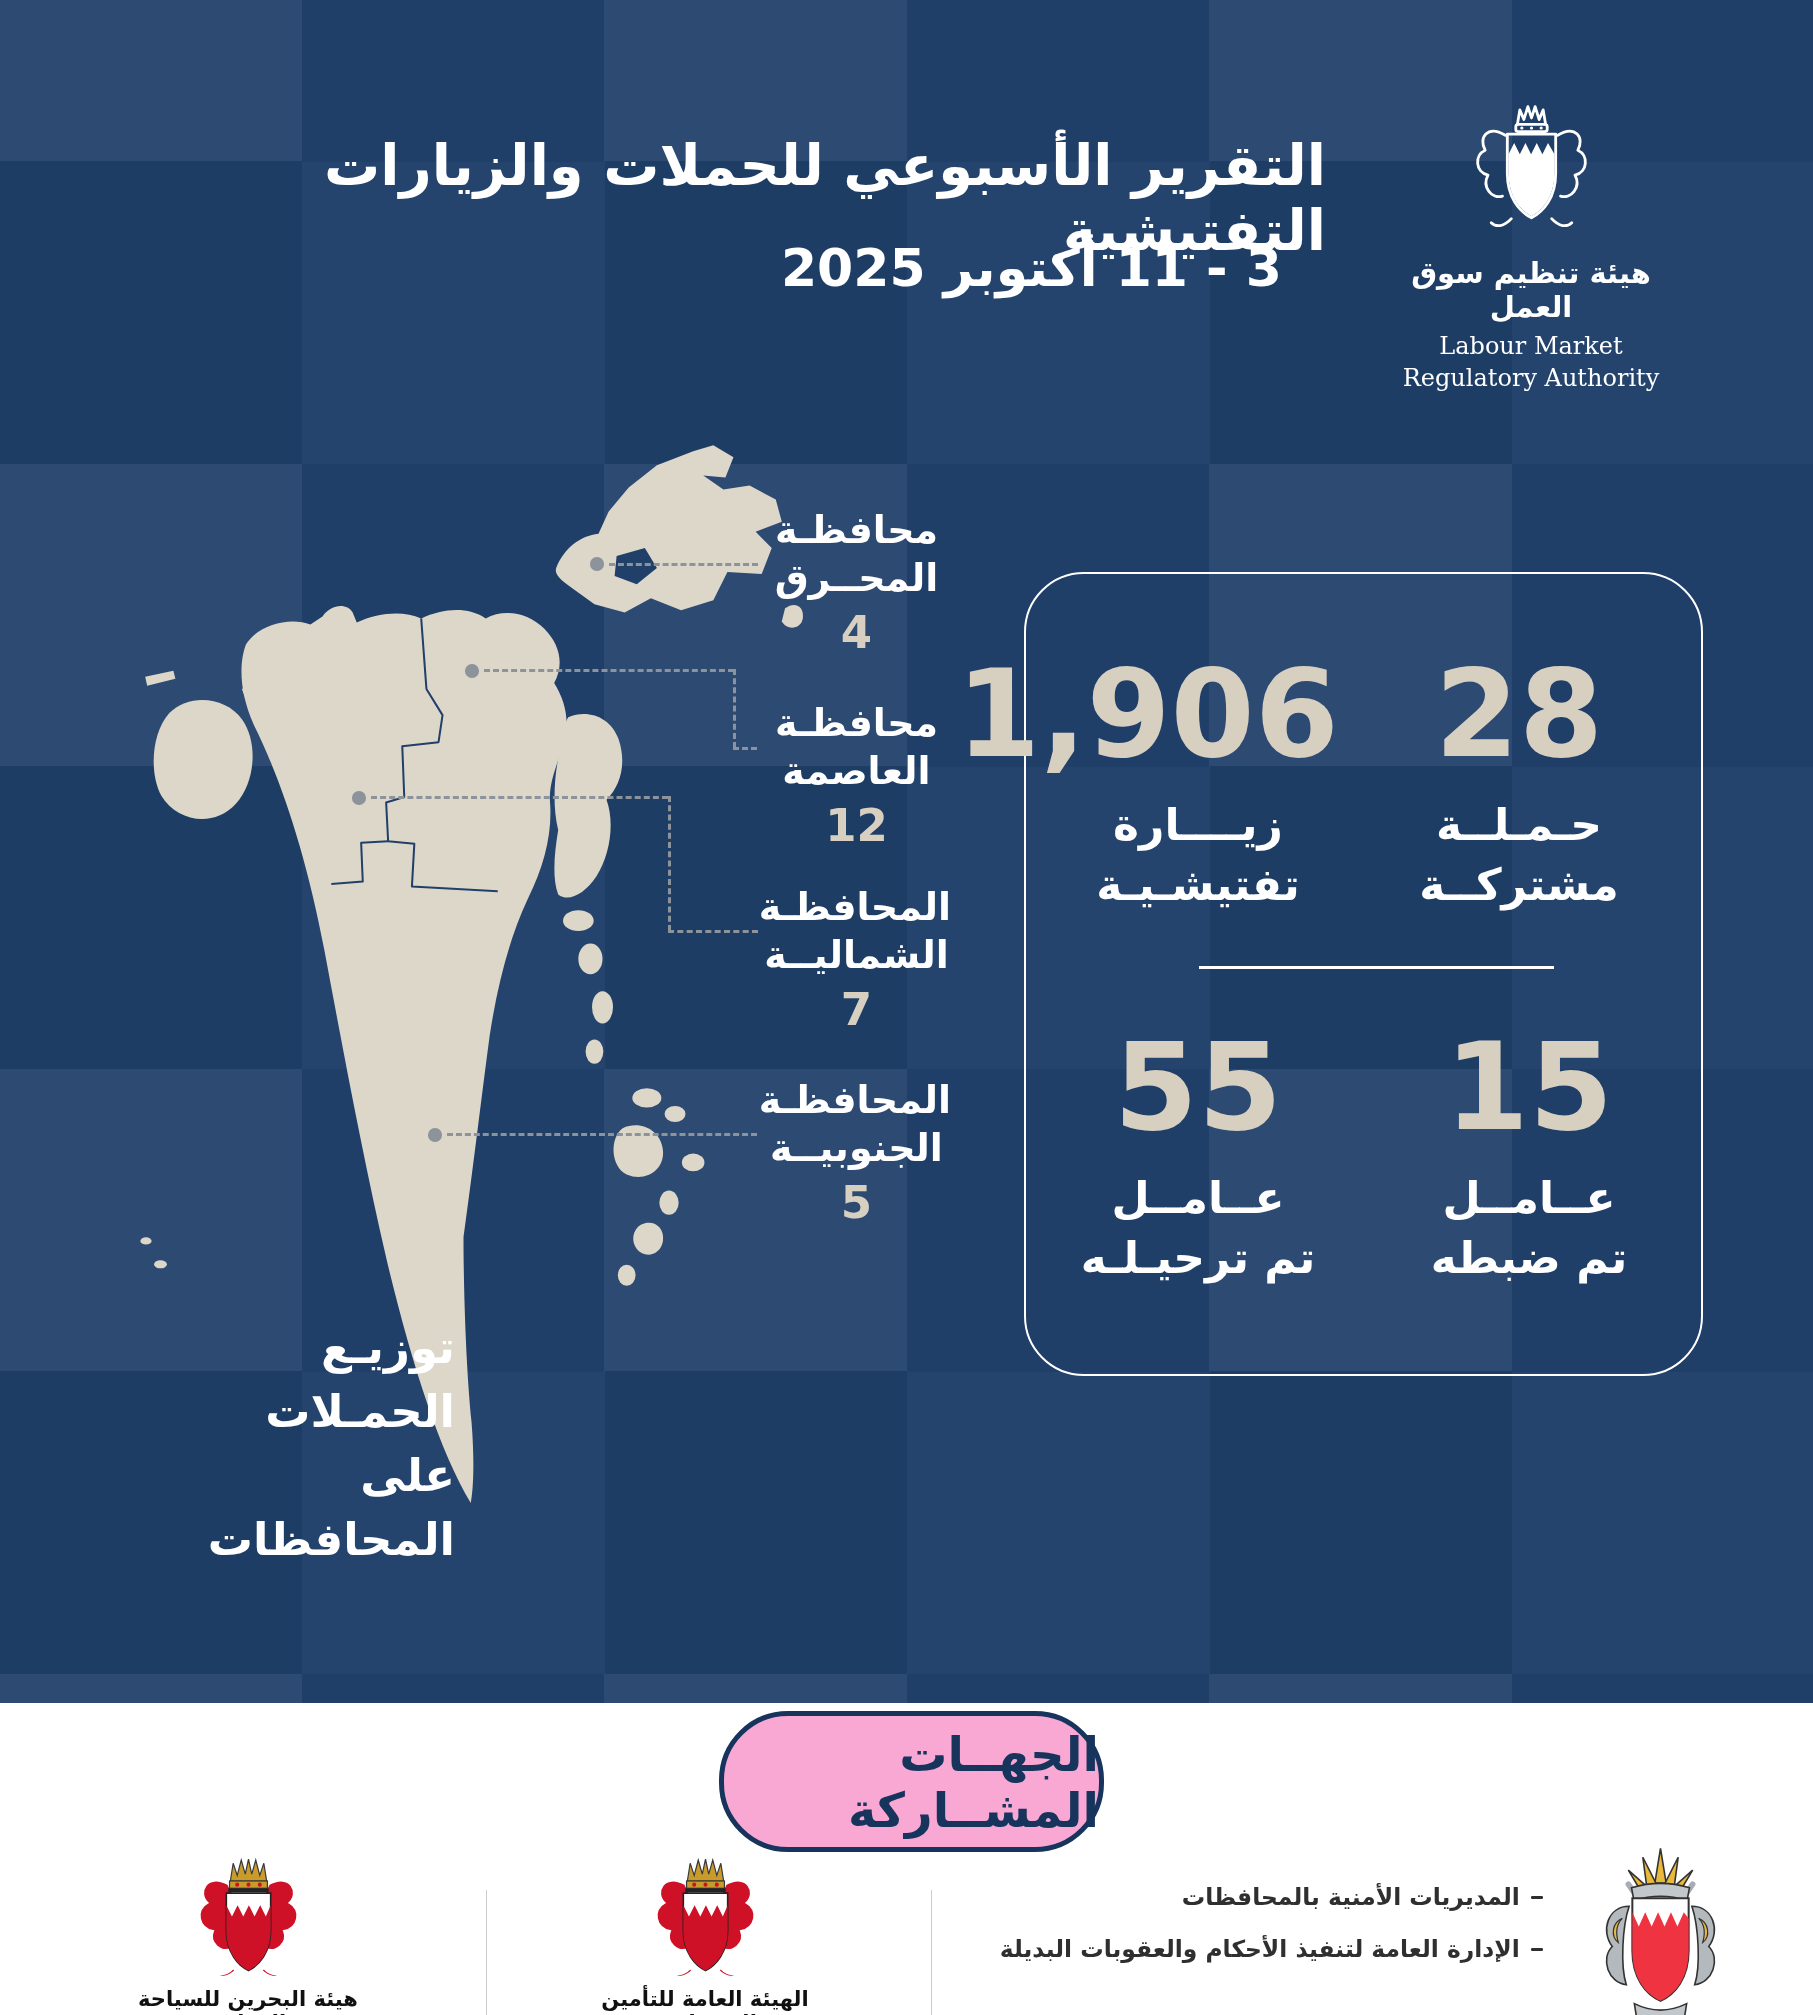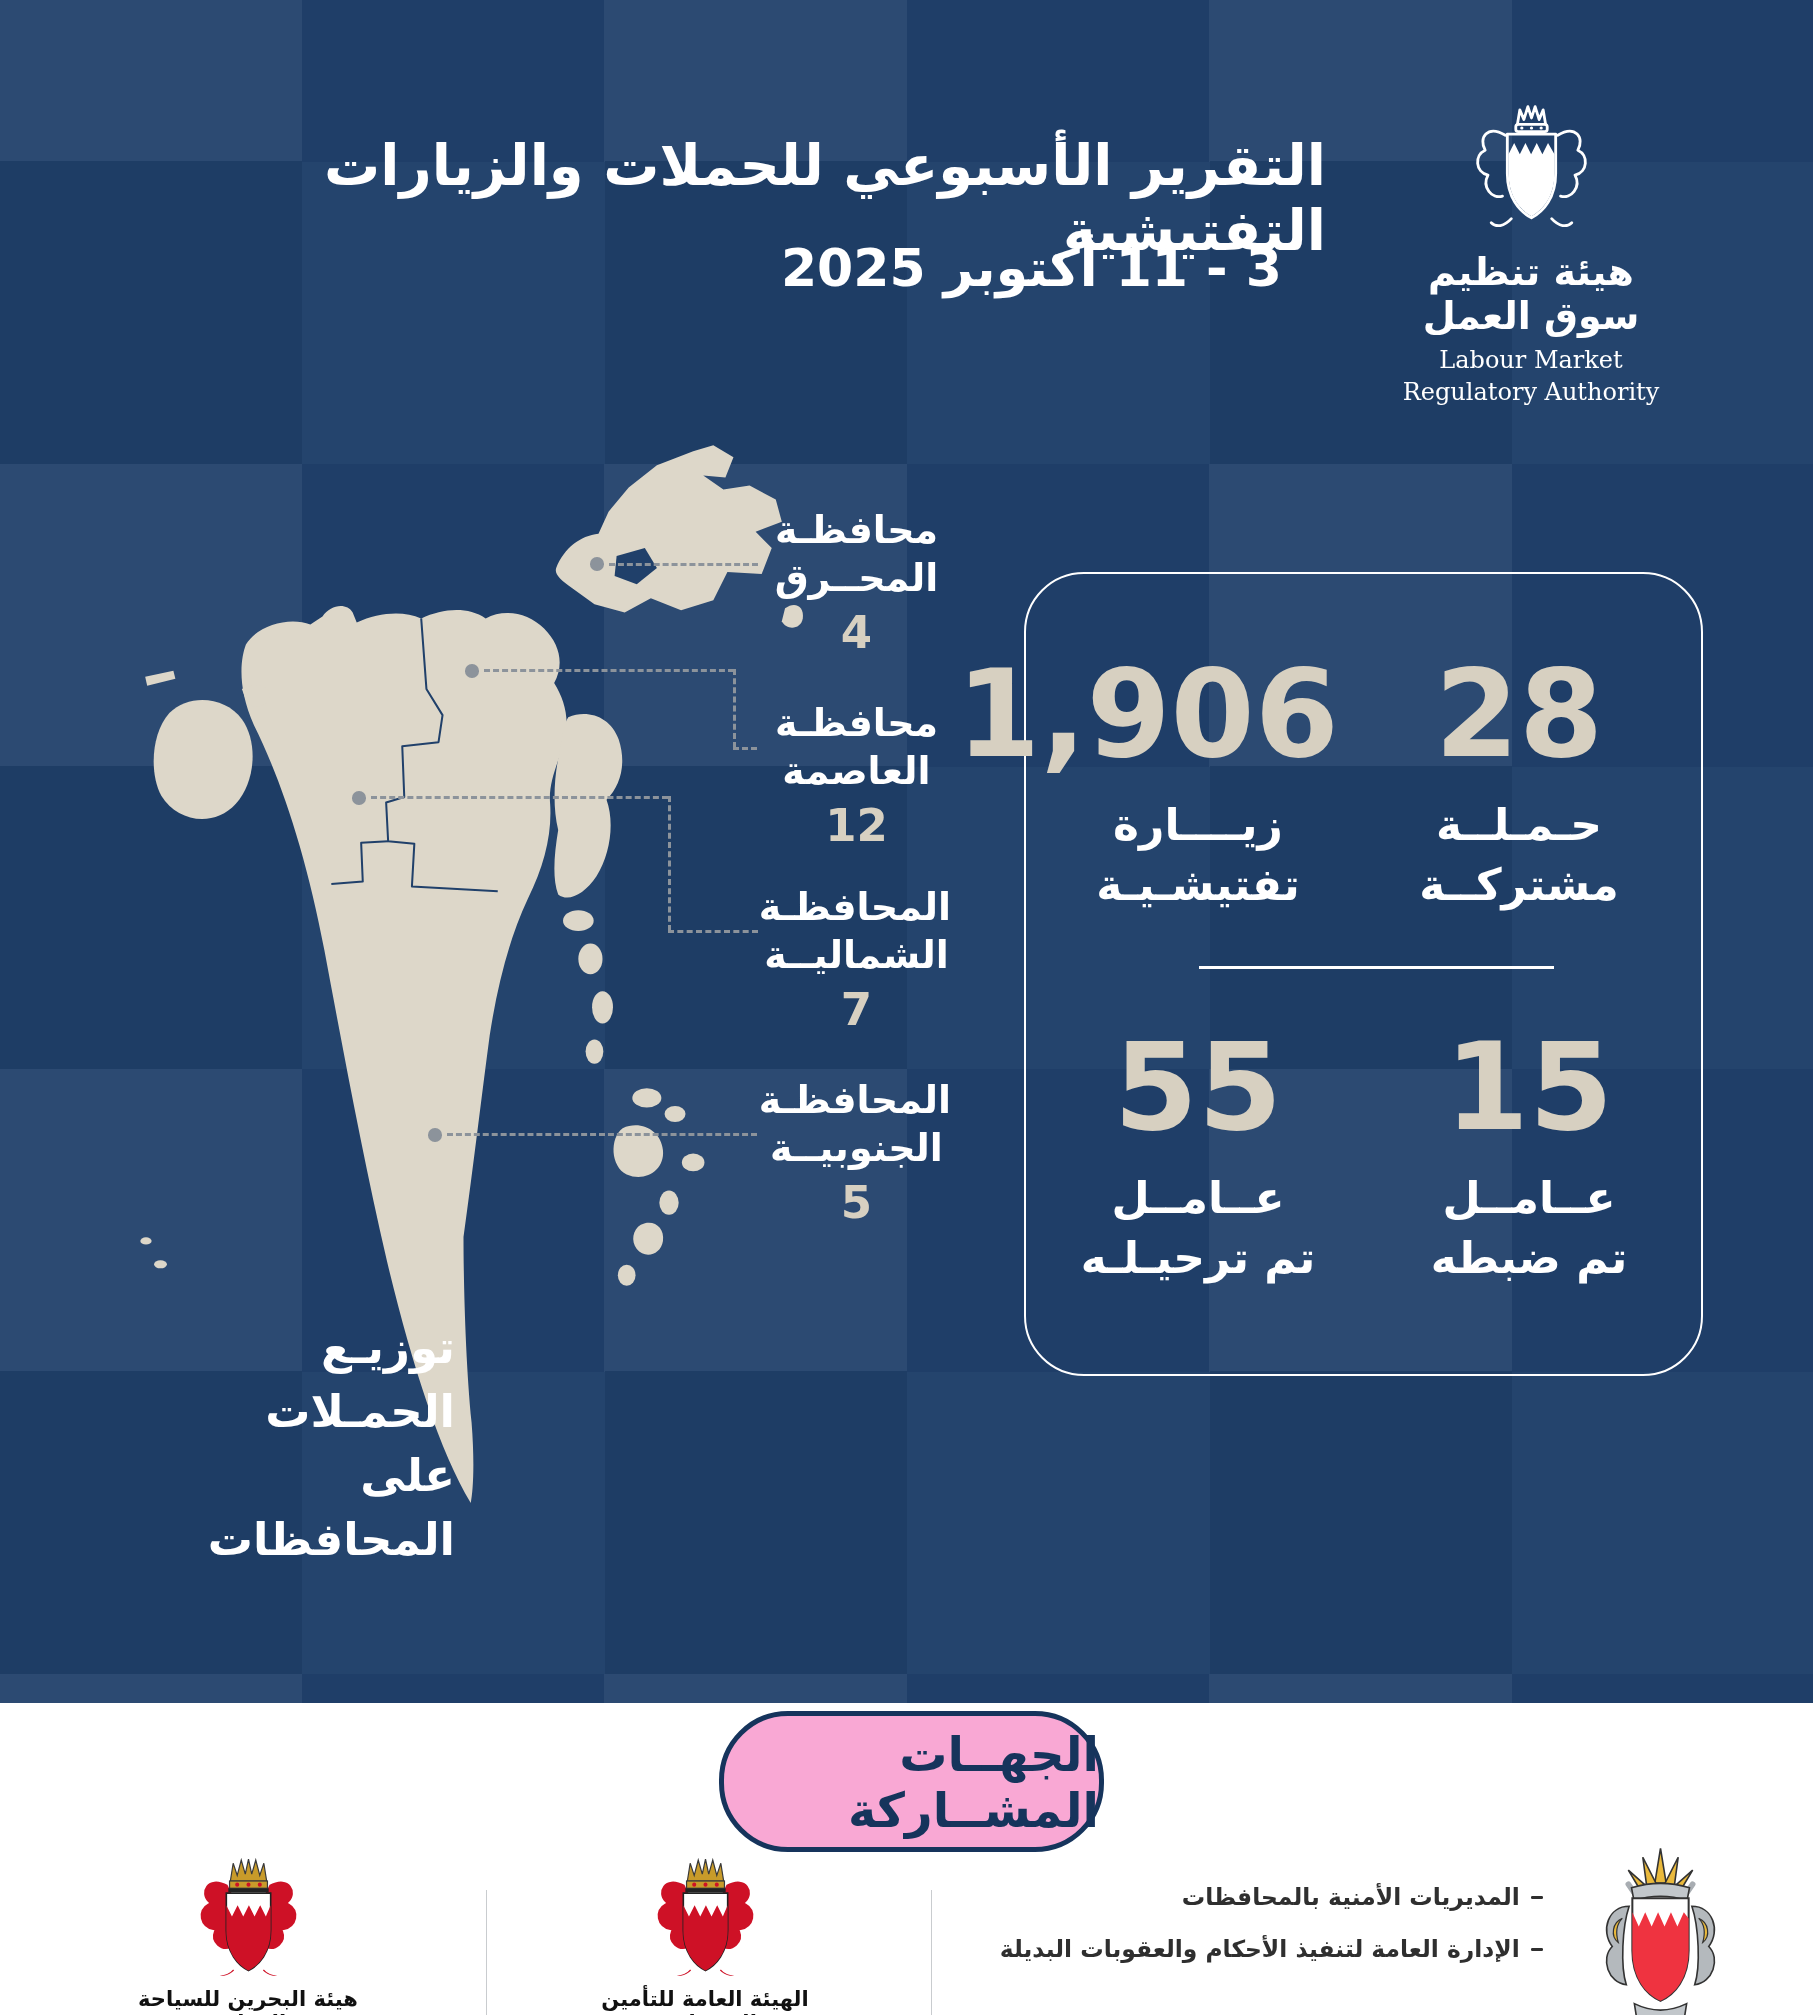--- a/index.html
+++ b/index.html
@@ -15,21 +15,21 @@
     background-size:605px 605px;background-position:302px -141px;}
 
   .main-title{position:absolute;top:133px;right:488px;width:1249px;direction:rtl;text-align:right;
     color:#ffffff;font-size:56px;font-weight:bold;letter-spacing:-0.4px;}
   .date-range{position:absolute;top:238px;right:532px;direction:rtl;
     color:#ffffff;font-size:52px;font-weight:bold;}
 
   
   .lmra{position:absolute;left:1378px;top:101px;width:306px;text-align:center;color:#fff;}
   .lmra .crest{display:block;margin:0 auto;}
-  .lmra-ar{font-size:38px;font-weight:bold;margin-top:16px;direction:rtl;}
+  .lmra-ar{font-size:29px;font-weight:bold;margin-top:22px;direction:rtl;}
   .lmra-en{font-family:"DejaVu Serif",serif;font-size:24px;line-height:32px;margin-top:6.4px;}
 
   
   .map-svg{position:absolute;left:121px;top:435px;}
 
   
   .dash-h{position:absolute;border-top:3.6px dashed #8c939b;height:0;}
   .dash-v{position:absolute;border-left:3.6px dashed #8c939b;width:0;}
   .map-dot{position:absolute;width:13.7px;height:13.7px;border-radius:50%;background:#8c939b;}
 

